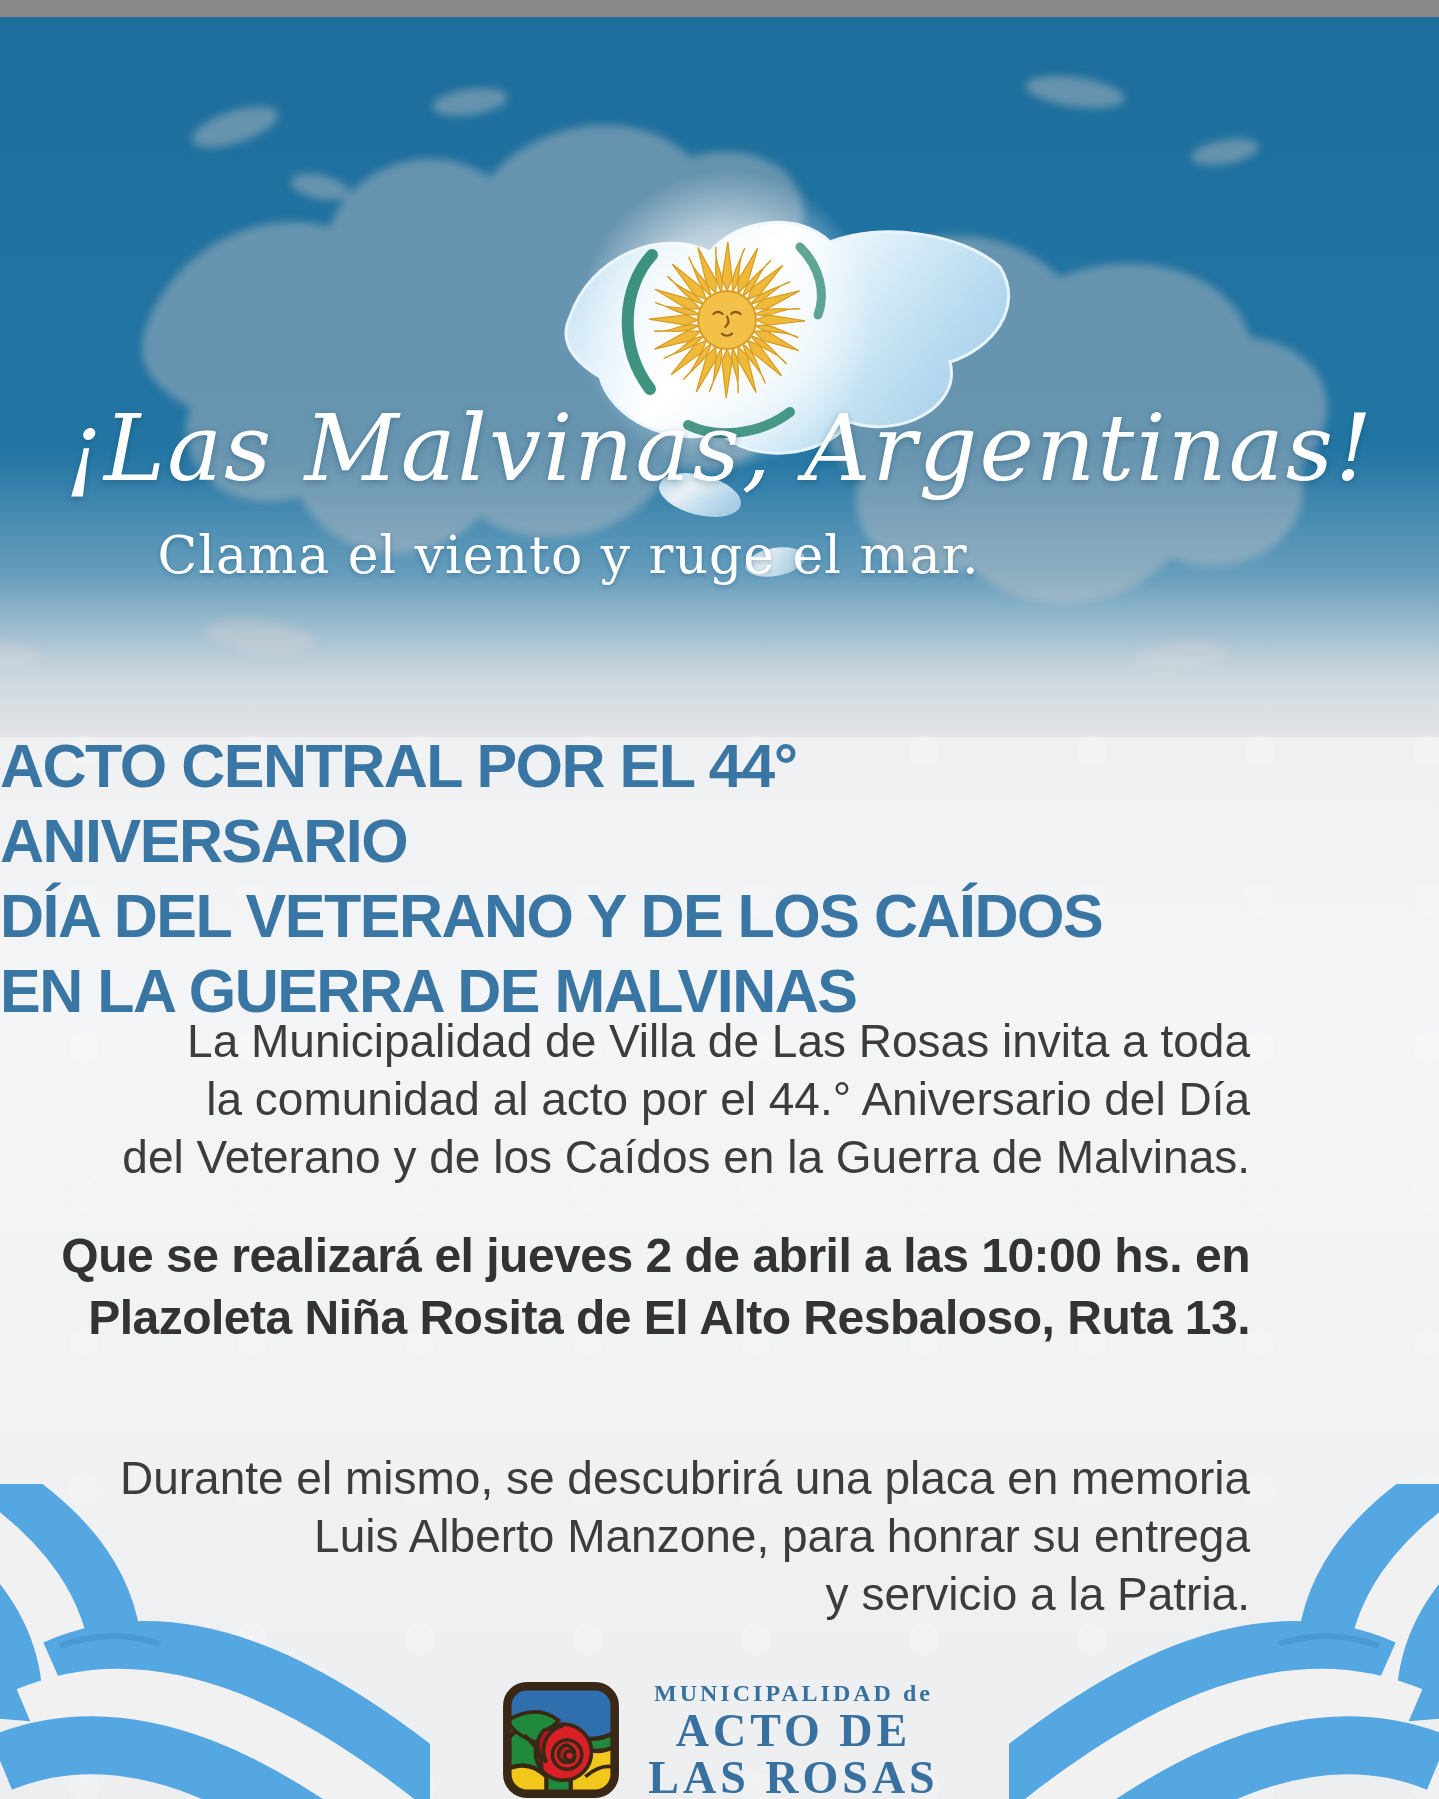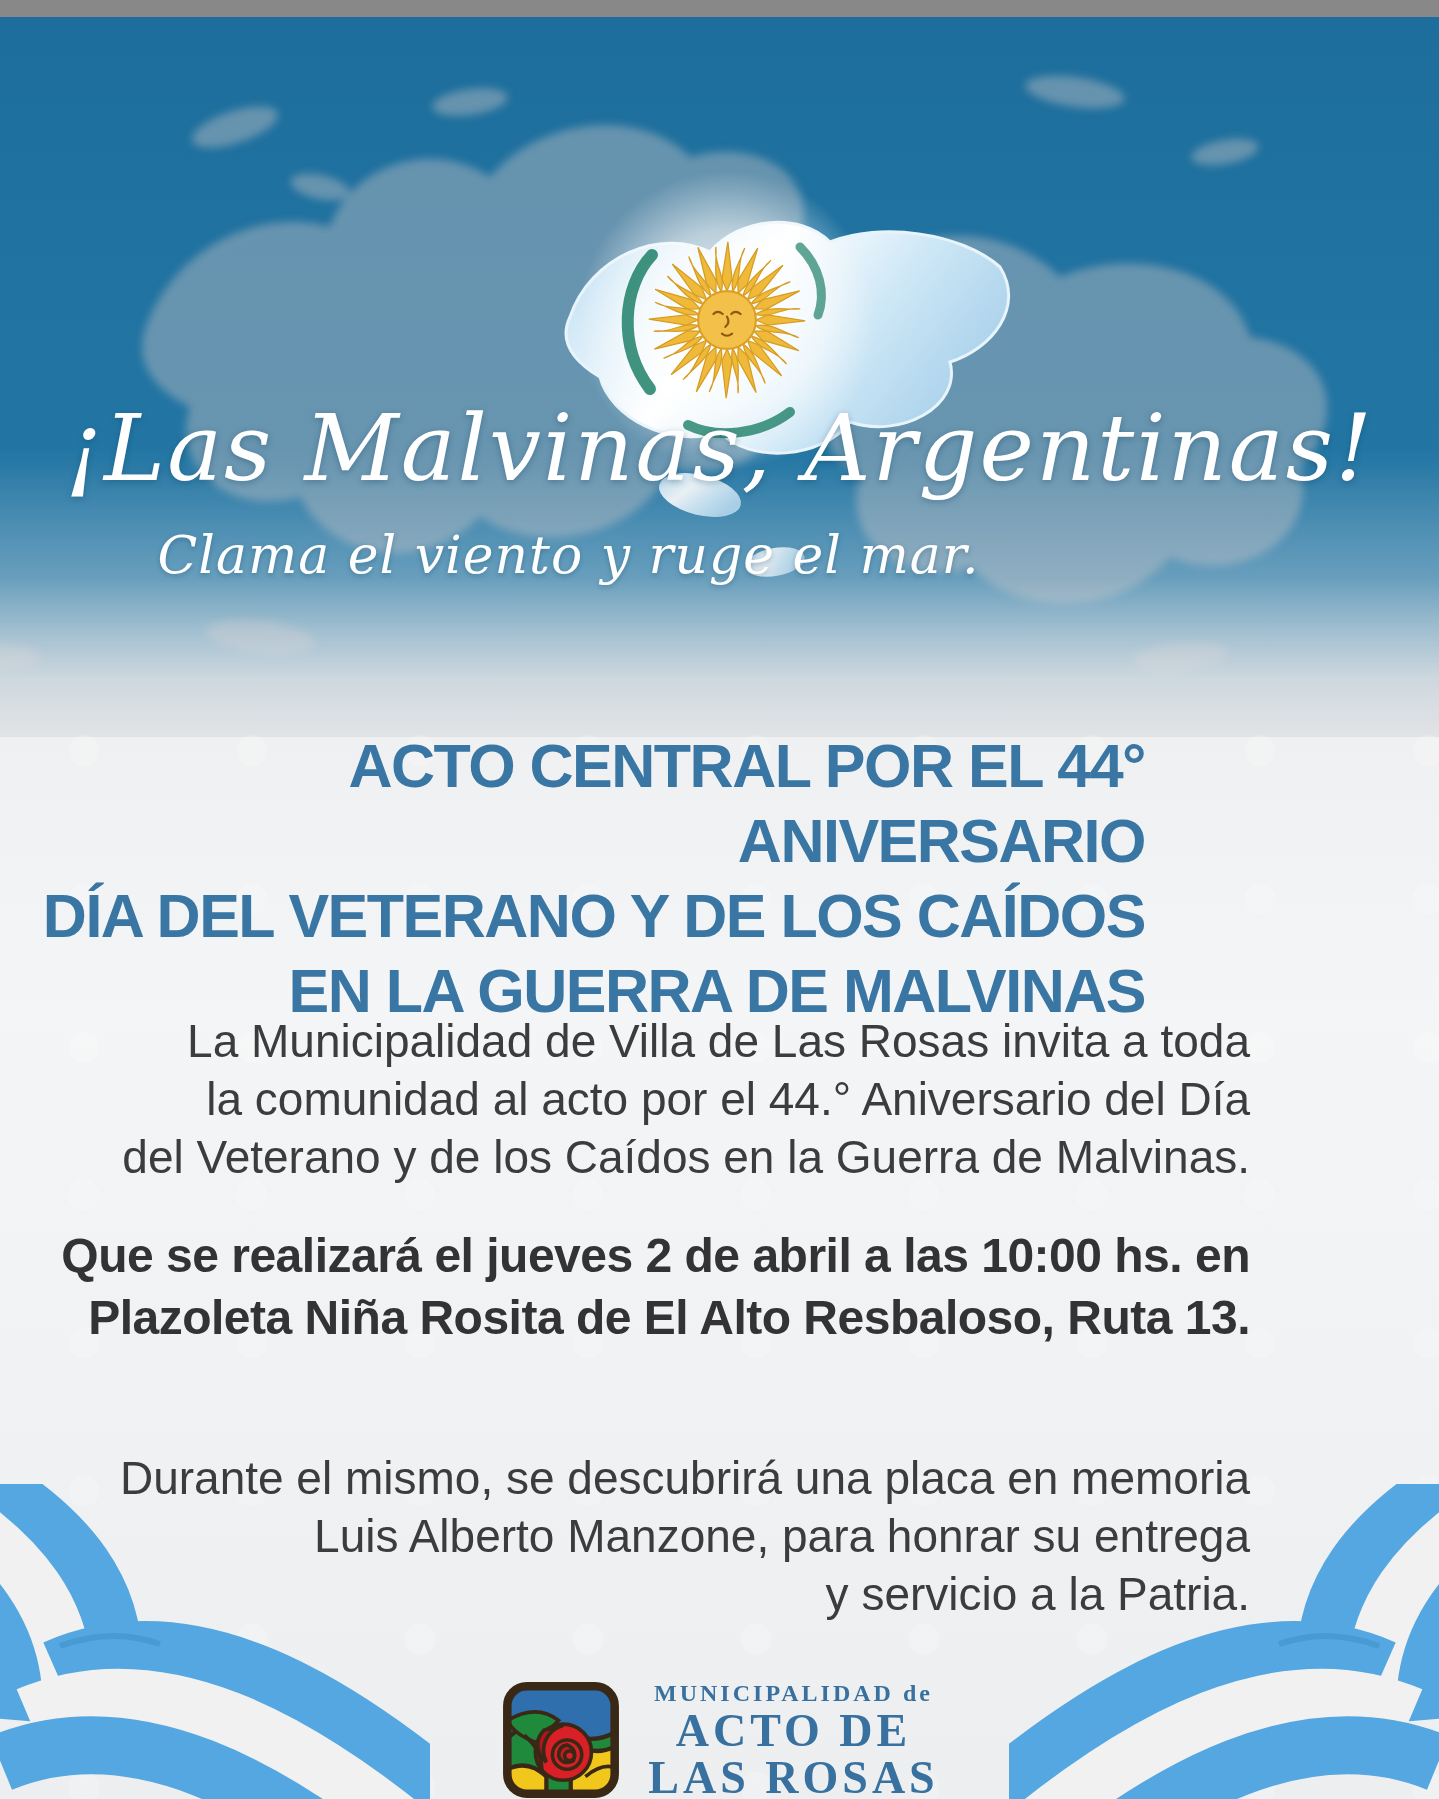--- a/index.html
+++ b/index.html
@@ -13,30 +13,30 @@
   .hero svg{display:block;}
   .hero-fade{position:absolute;left:0;top:430px;width:1439px;height:290px;
     background:linear-gradient(180deg,rgba(226,227,229,0) 0%,rgba(226,227,229,.25) 45%,rgba(226,227,229,.85) 80%,#e2e3e5 100%);}
   .script-title{
     position:absolute;top:378px;left:0;width:1439px;text-align:center;color:#ffffff;
     font-family:"DejaVu Serif",serif;font-style:italic;font-weight:400;
     font-size:92px;letter-spacing:2px;text-shadow:0 2px 6px rgba(10,60,90,.35);
   }
   .subtitle{
     position:absolute;top:508px;left:0;width:1137px;text-align:center;color:#ffffff;
-    font-family:"DejaVu Serif",serif;font-style:italic;font-size:52px;letter-spacing:1px;
+    font-family:"DejaVu Serif",serif;font-size:52px;letter-spacing:1px;
     text-shadow:0 2px 5px rgba(10,60,90,.3);
   }
   
   .dots{position:absolute;left:0;top:660px;width:1439px;height:1139px;pointer-events:none;
     background-image:radial-gradient(circle,rgba(255,255,255,.55) 15px,rgba(255,255,255,0) 16px);
     background-size:168px 148px;opacity:.35;}
   
   .headline{
-    position:absolute;top:712px;left:0;width:1145px;text-align:right;
+    position:absolute;top:712px;left:0;width:1145px;text-align:left;
     color:#3a76a3;font-weight:800;font-size:61px;line-height:75px;letter-spacing:-1.5px;
   }
   .body-block{position:absolute;left:0;width:1250px;text-align:right;color:#3c3c3e;}
   .intro{top:995px;font-size:46px;line-height:58px;font-weight:500;}
   .event{top:1208px;font-size:48px;line-height:62px;font-weight:700;color:#333335;letter-spacing:-0.5px;}
   .tribute{top:1432px;font-size:46px;line-height:58px;font-weight:500;}
   
   .logo-row{position:absolute;top:1662px;left:0;width:1439px;display:flex;
     justify-content:center;align-items:center;gap:26px;}
   .logo-mark{width:122px;height:122px;flex:0 0 auto;}

